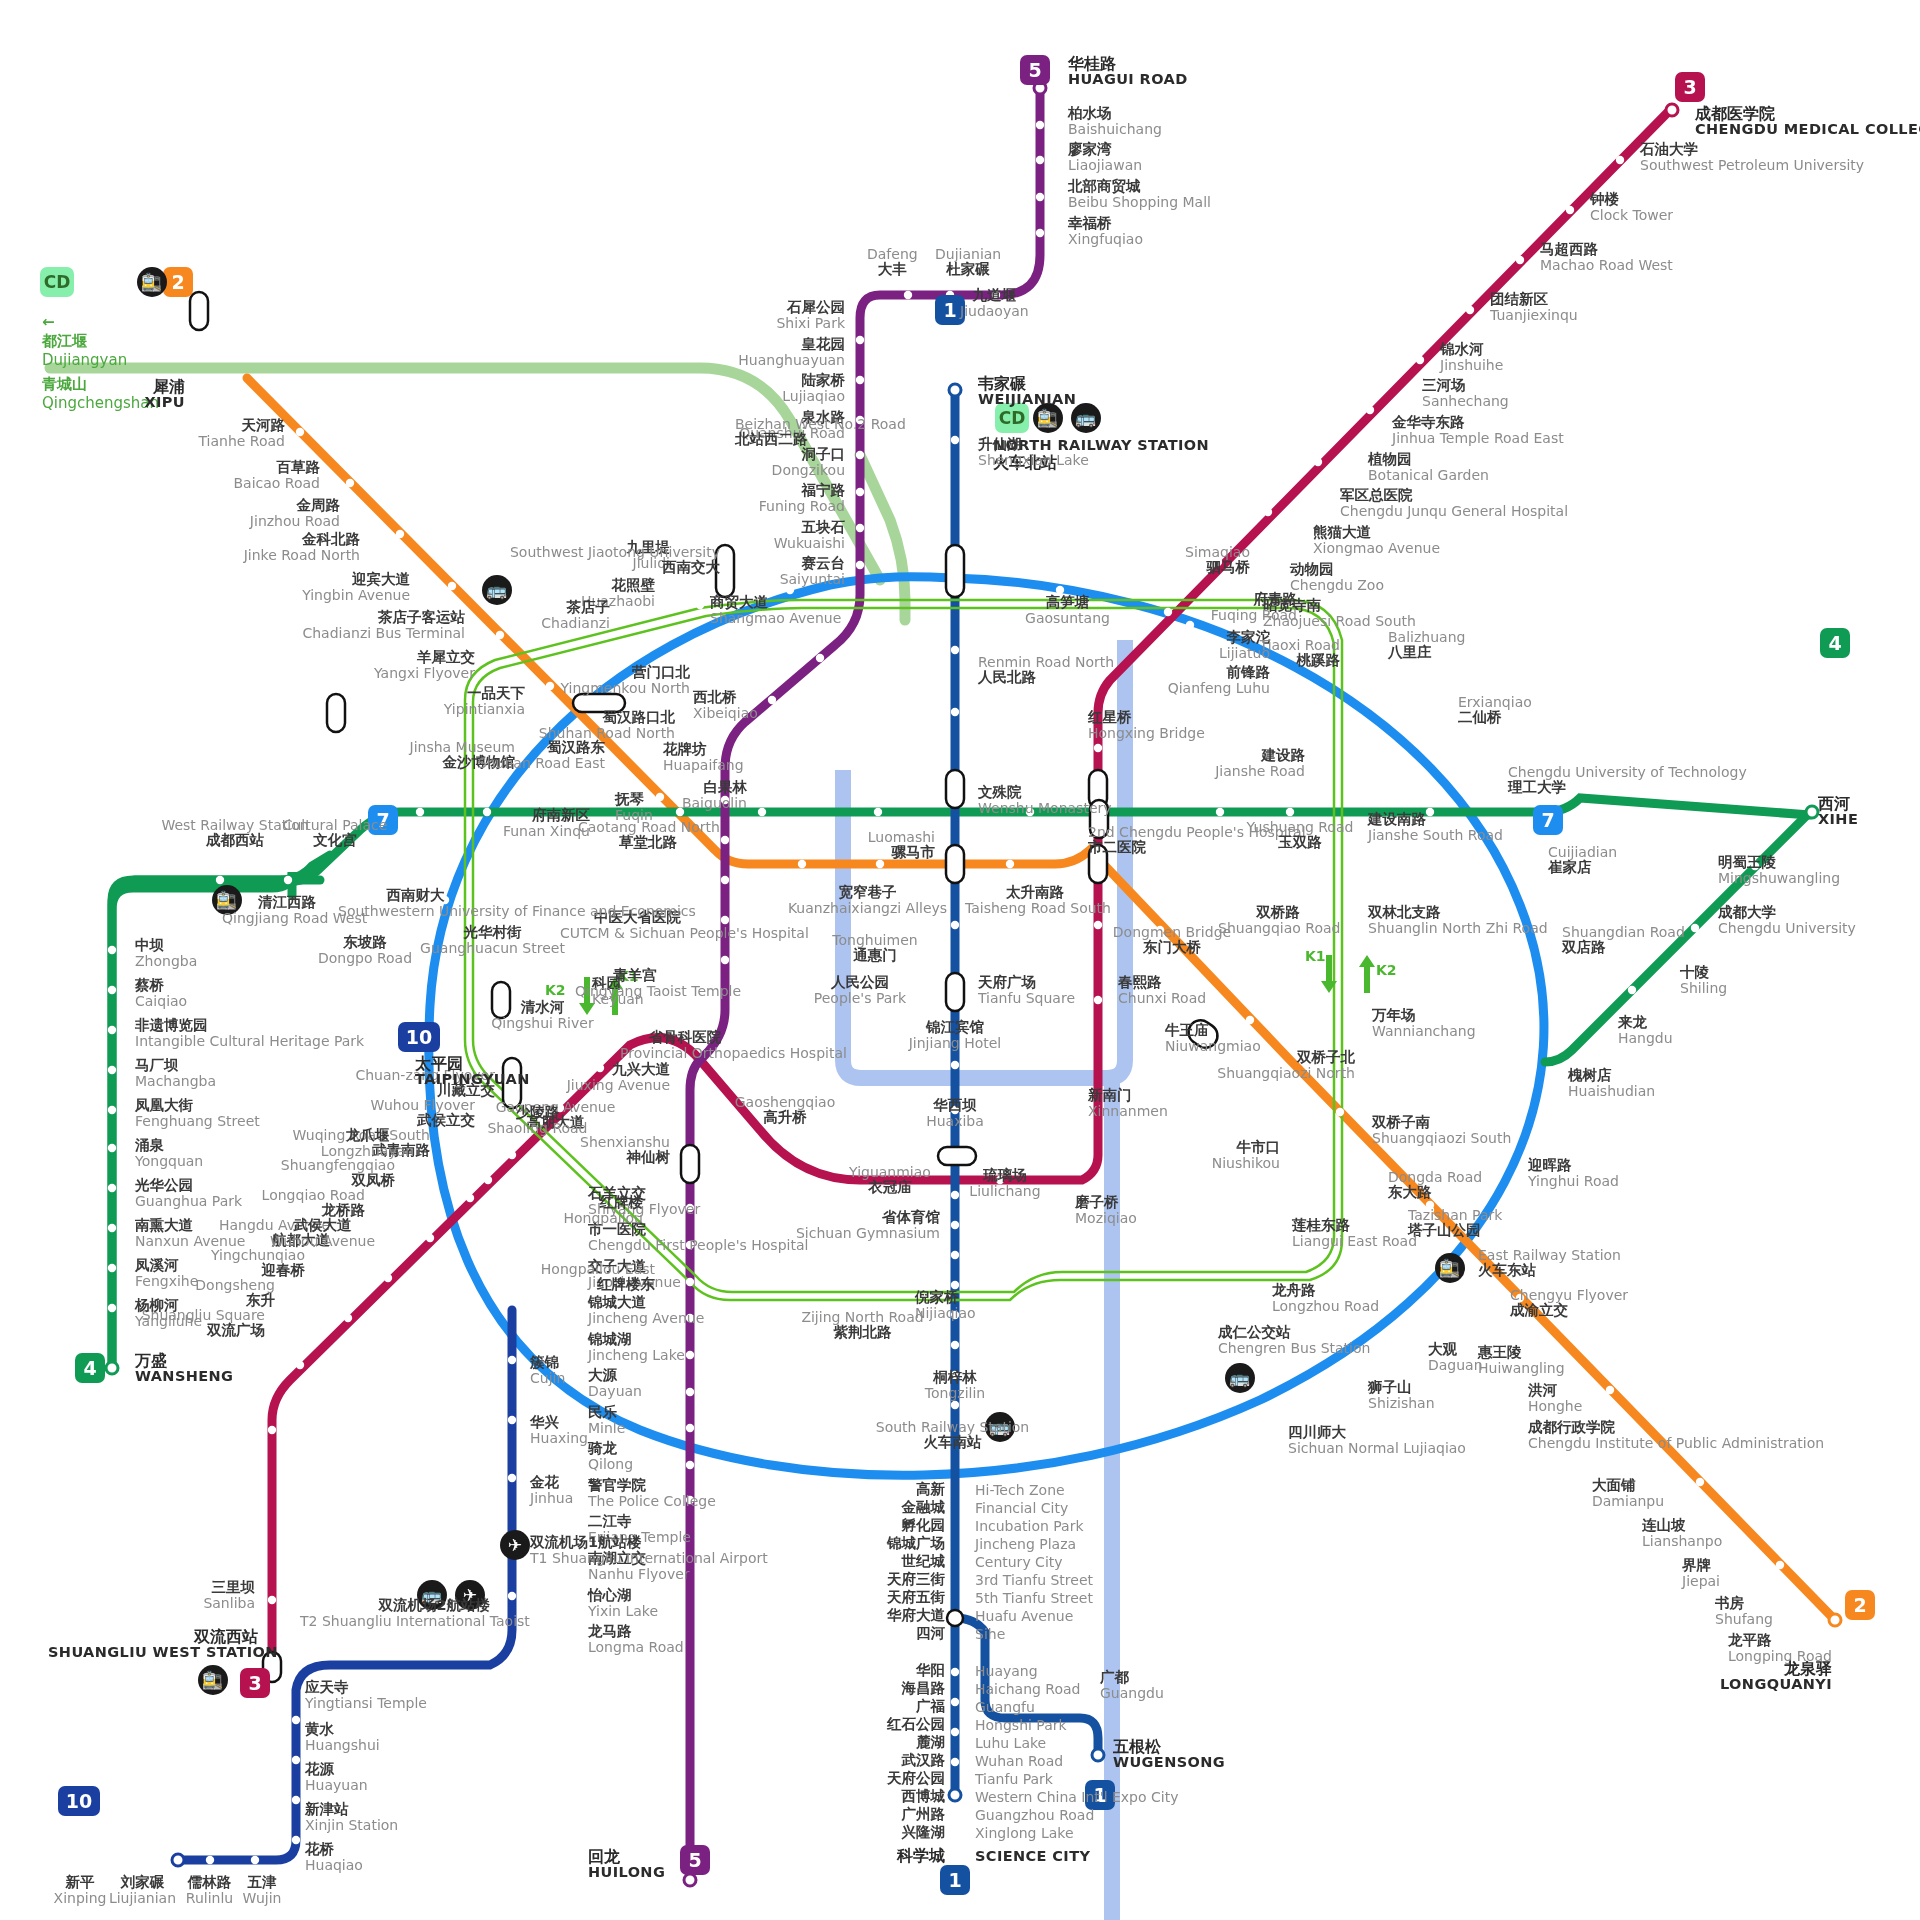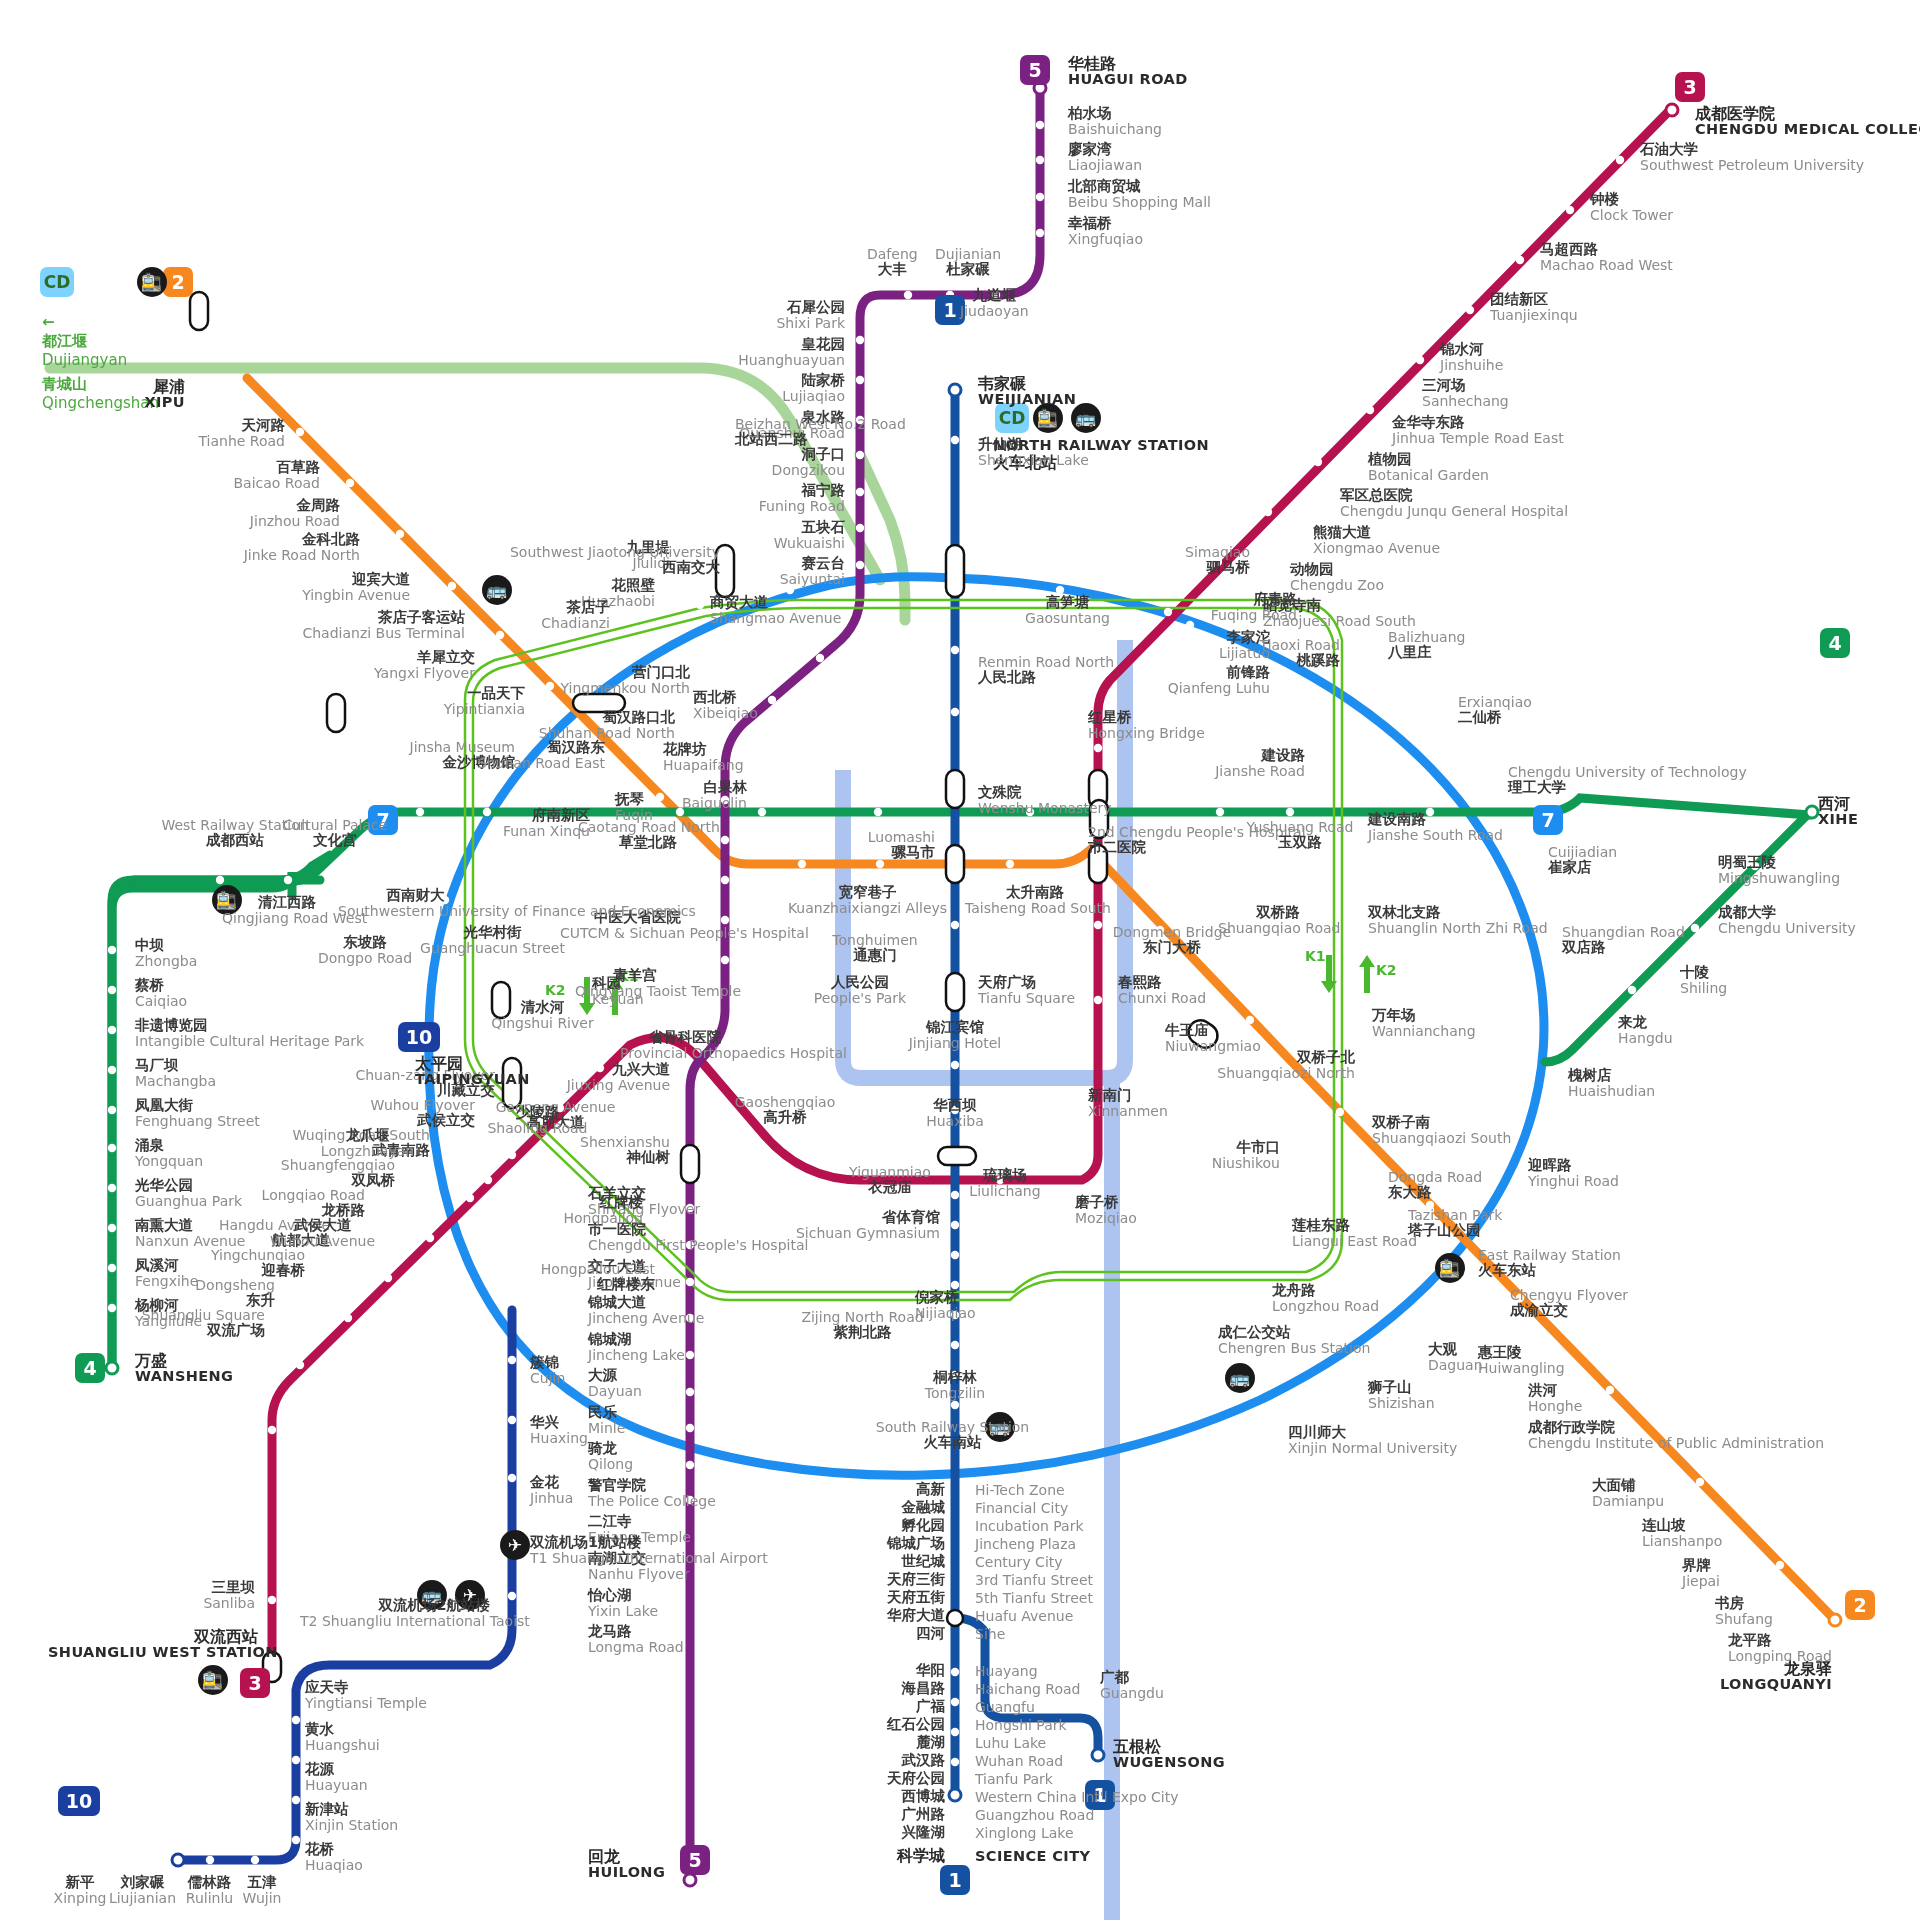--- a/index.html
+++ b/index.html
@@ -10,21 +10,21 @@
   .lbl{position:absolute;white-space:nowrap;line-height:1.08;}
   .cn{font-weight:bold;color:#3a3a3a;font-size:14.5px;}
   .en{color:#8c8c8c;font-size:14px;}
   .term-cn{font-weight:bold;color:#2b2b2b;font-size:16px;}
   .term-en{font-weight:bold;color:#2b2b2b;font-size:14.5px;letter-spacing:.4px;}
   .ar{text-align:right;}
   .ac{text-align:center;}
   .badge{position:absolute;width:30px;height:30px;border-radius:7px;color:#fff;
          font-weight:bold;font-size:19px;display:flex;align-items:center;justify-content:center;}
   .badge.w{width:42px;}
-  .cdbadge{position:absolute;width:34px;height:30px;border-radius:7px;background:#7dd3fc;
+  .cdbadge{position:absolute;width:34px;height:30px;border-radius:7px;background:#86efac;
            color:#2f6b28;font-weight:bold;font-size:17px;display:flex;align-items:center;justify-content:center;}
   .iconc{position:absolute;width:30px;height:30px;border-radius:50%;background:#1a1a1a;
          color:#fff;display:flex;align-items:center;justify-content:center;font-size:17px;}
   .dj{position:absolute;color:#4aa83d;font-weight:bold;font-size:15px;line-height:1.25;}
   .dj .e{font-weight:normal;}
   .kk{position:absolute;color:#4ab82e;font-weight:bold;font-size:14px;}
 </style>
 </head>
 <body>
 
@@ -1154,21 +1154,21 @@
 <div class="lbl ac" style="left:478px;top:1100px;width:155px">
   <div class="en">Gaopeng Avenue</div>
   <div class="cn">高朋大道</div>
     </div>
 <div class="lbl ac" style="left:940px;top:1168px;width:110px">
   <div class="cn" style="margin-left:20px">琉璃场</div>
   <div class="en" style="margin-left:20px">Liulichang</div>
     </div>
 <div class="lbl" style="left:1288px;top:1425px">
   <div class="cn">四川师大</div>
-  <div class="en">Xinjin Normal University</div>
+  <div class="en">Sichuan Normal Lujiaqiao</div>
     </div>
 <div class="lbl" style="left:1368px;top:1380px">
   <div class="cn">狮子山</div>
   <div class="en">Shizishan</div>
     </div>
 <div class="lbl" style="left:1428px;top:1342px">
   <div class="cn">大观</div>
   <div class="en">Daguan</div>
     </div>
 <div class="lbl" style="left:1528px;top:1158px">

